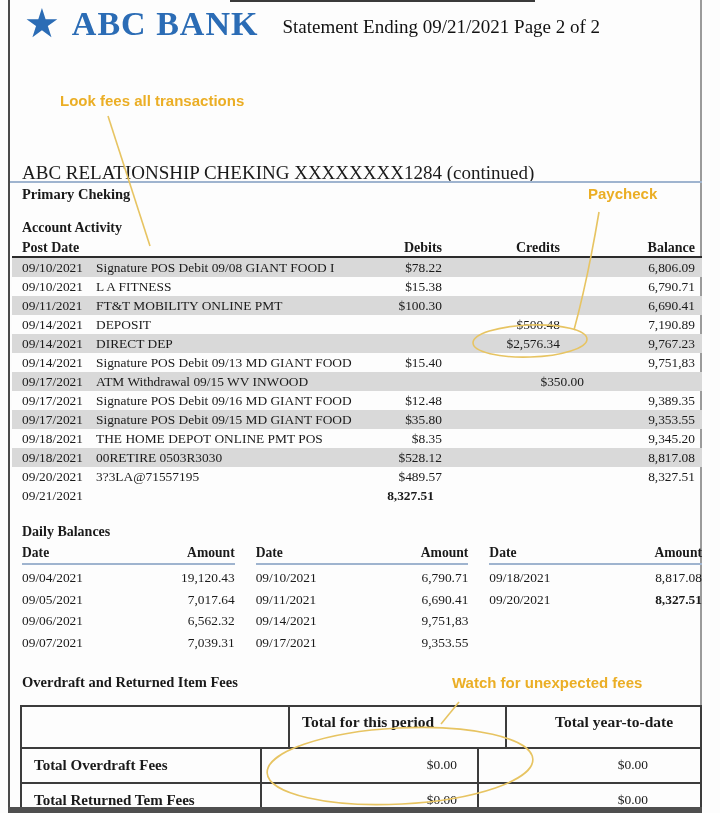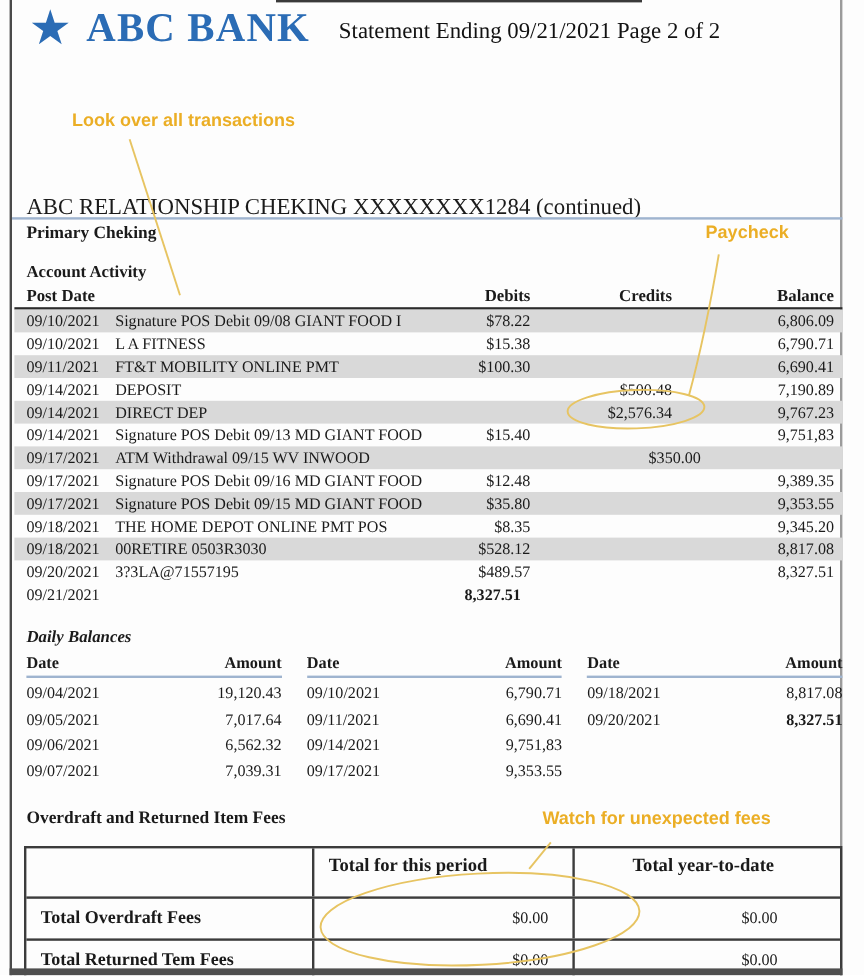--- a/index.html
+++ b/index.html
@@ -42,37 +42,37 @@
   .c-date { flex:0 0 84px; padding-left:10px; }
   .c-desc { flex:1 1 auto; overflow:hidden; }
   .c-debit { flex:0 0 85px; text-align:right; }
   .c-credit { flex:0 0 118px; text-align:right; }
   .c-balance { flex:0 0 142px; text-align:right; padding-right:7px; }
   .h-post { flex:1 1 auto; padding-left:10px; }
   .bold { font-weight:bold; }
 
   
   .db { position:absolute; left:12px; top:524px; width:690px; }
-  .db-title { padding-left:10px; font-size:14px; font-weight:bold; margin-bottom:5px;font-style:italic; }
+  .db-title { padding-left:10px; font-size:14px; font-weight:bold; margin-bottom:5px; }
   .db-groups { display:flex; }
   .db-group { width:223px; padding-left:10px; }
   .db-group + .db-group { margin-left:11px; }
   .db-head { display:flex; justify-content:space-between; font-weight:bold; font-size:13.6px;
              border-bottom:2px solid var(--rule); padding-bottom:2px; margin-bottom:2px; }
   .db-row { display:flex; justify-content:space-between; font-size:13.4px; line-height:21.5px; }
 
   
   .fees-title { position:absolute; left:22px; top:674px; font-size:14.5px; font-weight:bold; }
   .fees-table { position:absolute; left:20px; top:705px; width:682px; border:2px solid #3c3c3c; background:#fdfdfd; }
   .frow { display:flex; }
   .frow + .frow { border-top:2px solid #3c3c3c; }
   .fc1 { flex:0 0 240px; border-right:2px solid #3c3c3c; padding-left:12px; }
   .fc2 { flex:0 0 217px; border-right:2px solid #3c3c3c; }
   .fc3 { flex:1 1 auto;margin-left:36px; }
-  .fhead { height:40px; }
+  .fhead { height:40px;padding-left:28px; }
   .fhead .fc2, .fhead .fc3 { font-weight:bold; font-size:15.5px; padding:6px 0 0 12px; }
   .fdata { height:35px; }
   .fdata .fc1 { font-weight:bold; font-size:15px; padding-top:8px; }
   .fdata .fc2 { text-align:right; padding:8px 20px 0 0; font-size:13.4px; }
   .fdata .fc3 { text-align:right; padding:8px 52px 0 0; font-size:13.4px; }
 
   
   .overlay { position:absolute; left:0; top:0; width:720px; height:813px; pointer-events:none; }
   .ann-stroke { stroke:var(--stroke); stroke-width:1.6; fill:none; }
 </style>
@@ -84,21 +84,21 @@
   <div class="frame-top"></div>
   <div class="frame-left"></div>
   <div class="frame-right"></div>
 
   <div class="hdr">
     <span class="star">★</span>
     <span class="brand">ABC BANK</span>
     <span class="stmt">Statement Ending 09/21/2021 Page 2 of 2</span>
   </div>
 
-  <div class="ann ann-look">Look over all transactions</div>
+  <div class="ann ann-look">Look fees all transactions</div>
   <div class="ann ann-paycheck">Paycheck</div>
   <div class="ann ann-fees">Watch for unexpected fees</div>
 
   <div class="acct-heading">ABC RELATIONSHIP CHEKING XXXXXXXX1284 (continued)</div>
   <div class="rule-blue"></div>
   <div class="acct-sub">Primary Cheking</div>
 
   <div class="act-title">Account Activity</div>
 
   <div class="act-table">

